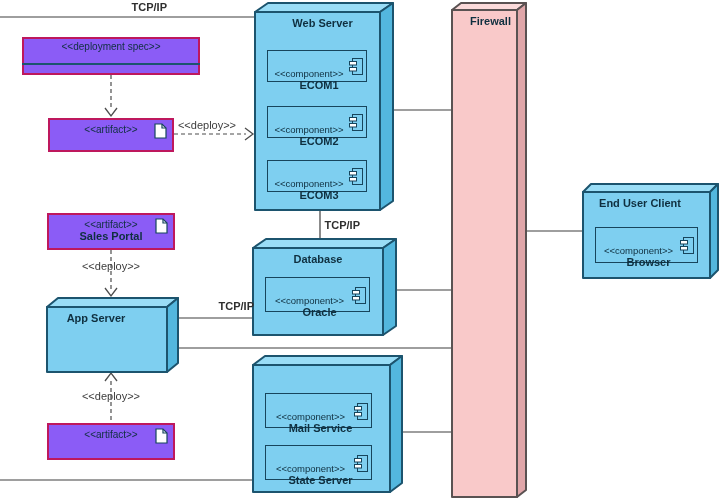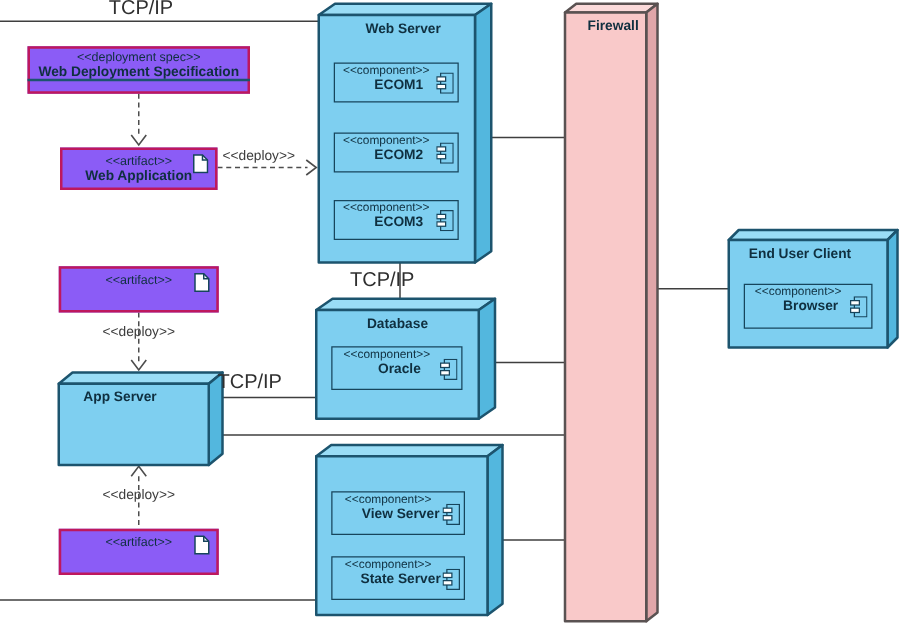--- a/index.html
+++ b/index.html
@@ -2,36 +2,36 @@
 <html><head>
 <meta charset="utf-8">
 <style>
   html,body{margin:0;padding:0;background:#fff;}
   .canvas{
     position:relative;width:720px;height:500px;background:#ffffff;overflow:hidden;
     font-family:"Liberation Sans", sans-serif;
   }
   .canvas svg.layer{position:absolute;left:0;top:0;}
   .lbl{
-    position:absolute;font-size:16px;font-weight:normal;color:#2f2f2f;
-    text-align:left;white-space:nowrap;line-height:12px;
+    position:absolute;font-size:11px;font-weight:bold;color:#2f2f2f;
+    text-align:right;white-space:nowrap;line-height:12px;
   }
   .lbl-deploy{
     position:absolute;font-size:11px;font-weight:normal;color:#3d3d3d;
     text-align:center;white-space:nowrap;line-height:12px;
   }
   .node-title{
     position:absolute;font-size:11px;font-weight:bold;color:#0f2f3f;
     text-align:center;white-space:nowrap;line-height:12px;
   }
   .comp{
     position:absolute;background:#7ECFF0;border:1.5px solid #17455C;
     box-sizing:border-box;text-align:center;
   }
-  .comp .st{font-size:9.5px;color:#0f2f3f;margin-top:0;padding-right:16px;line-height:11px;white-space:nowrap;}
+  .comp .st{font-size:9.5px;color:#0f2f3f;margin-top:17px;padding-right:16px;line-height:11px;white-space:nowrap;}
   .comp .nm{font-size:11px;font-weight:bold;color:#0f2f3f;padding-right:16px;line-height:13px;white-space:nowrap;margin-left:20px;}
   .comp-icon{position:absolute;right:3px;top:50%;margin-top:-8px;width:14px;height:17px;}
   .artifact{
     position:absolute;background:#8b5cf6;border:2px solid #be185d;
     box-sizing:border-box;text-align:center;
   }
   .artifact .st{font-size:10px;color:#0f2f3f;margin-top:4px;line-height:11px;white-space:nowrap;}
   .artifact .nm{font-size:11px;font-weight:bold;color:#0f2f3f;line-height:13px;white-space:nowrap;}
   .spec .st{margin-top:2px;}
   .spec-sep{position:absolute;left:-2px;right:-2px;bottom:8px;border-top:2px solid #1C546E;}
@@ -115,35 +115,34 @@
   <div class="lbl-deploy" style="left:71px;top:390px;width:80px;">&lt;&lt;deploy&gt;&gt;</div>
 
   <div class="node-title" style="left:255px;top:17px;width:135px;">Web Server</div>
   <div class="node-title" style="left:253px;top:253px;width:130px;">Database</div>
   <div class="node-title" style="left:47px;top:312px;width:98px;">App Server</div>
   <div class="node-title" style="left:452px;top:15px;width:77px;">Firewall</div>
   <div class="node-title" style="left:583px;top:197px;width:114px;">End User Client</div>
 
   <div class="artifact spec" style="left:22px;top:37px;width:178px;height:38px;">
     <div class="st">&lt;&lt;deployment spec&gt;&gt;</div>
-    <div class="nm">Web Deployment Specification</div>
     <div class="spec-sep"></div>
   </div>
 
   <div class="artifact" style="left:48px;top:118px;width:126px;height:34px;">
     <div class="st">&lt;&lt;artifact&gt;&gt;</div>
-    <div class="nm">Web Application</div>
     <svg class="doc-icon" viewBox="0 0 13 16">
       <path d="M1,1 h7 l4,4 v10 h-11 z" fill="#ffffff" stroke="#17455C" stroke-width="1.2"></path>
       <path d="M8,1 v4 h4" fill="none" stroke="#17455C" stroke-width="1.2"></path>
     </svg>
   </div>
 
   <div class="artifact" style="left:47px;top:213px;width:128px;height:37px;">
     <div class="st">&lt;&lt;artifact&gt;&gt;</div>
+    <div class="nm">Sales Portal</div>
     <svg class="doc-icon" viewBox="0 0 13 16">
       <path d="M1,1 h7 l4,4 v10 h-11 z" fill="#ffffff" stroke="#17455C" stroke-width="1.2"></path>
       <path d="M8,1 v4 h4" fill="none" stroke="#17455C" stroke-width="1.2"></path>
     </svg>
   </div>
 
   <div class="artifact" style="left:47px;top:423px;width:128px;height:37px;">
     <div class="st">&lt;&lt;artifact&gt;&gt;</div>
     <svg class="doc-icon" viewBox="0 0 13 16">
       <path d="M1,1 h7 l4,4 v10 h-11 z" fill="#ffffff" stroke="#17455C" stroke-width="1.2"></path>
@@ -186,21 +185,21 @@
     <div class="nm">Oracle</div>
     <svg class="comp-icon" viewBox="0 0 14 17">
       <rect x="3.5" y="0.5" width="10" height="16" fill="#7ECFF0" stroke="#17455C"></rect>
       <rect x="0.5" y="3.5" width="7" height="3.5" fill="#ffffff" stroke="#17455C"></rect>
       <rect x="0.5" y="9.5" width="7" height="3.5" fill="#ffffff" stroke="#17455C"></rect>
     </svg>
   </div>
 
   <div class="comp" style="left:265px;top:393px;width:107px;height:35px;">
     <div class="st">&lt;&lt;component&gt;&gt;</div>
-    <div class="nm">View Server</div>
+    <div class="nm">Mail Service</div>
     <svg class="comp-icon" viewBox="0 0 14 17">
       <rect x="3.5" y="0.5" width="10" height="16" fill="#7ECFF0" stroke="#17455C"></rect>
       <rect x="0.5" y="3.5" width="7" height="3.5" fill="#ffffff" stroke="#17455C"></rect>
       <rect x="0.5" y="9.5" width="7" height="3.5" fill="#ffffff" stroke="#17455C"></rect>
     </svg>
   </div>
 
   <div class="comp" style="left:265px;top:445px;width:107px;height:35px;">
     <div class="st">&lt;&lt;component&gt;&gt;</div>
     <div class="nm">State Server</div>

